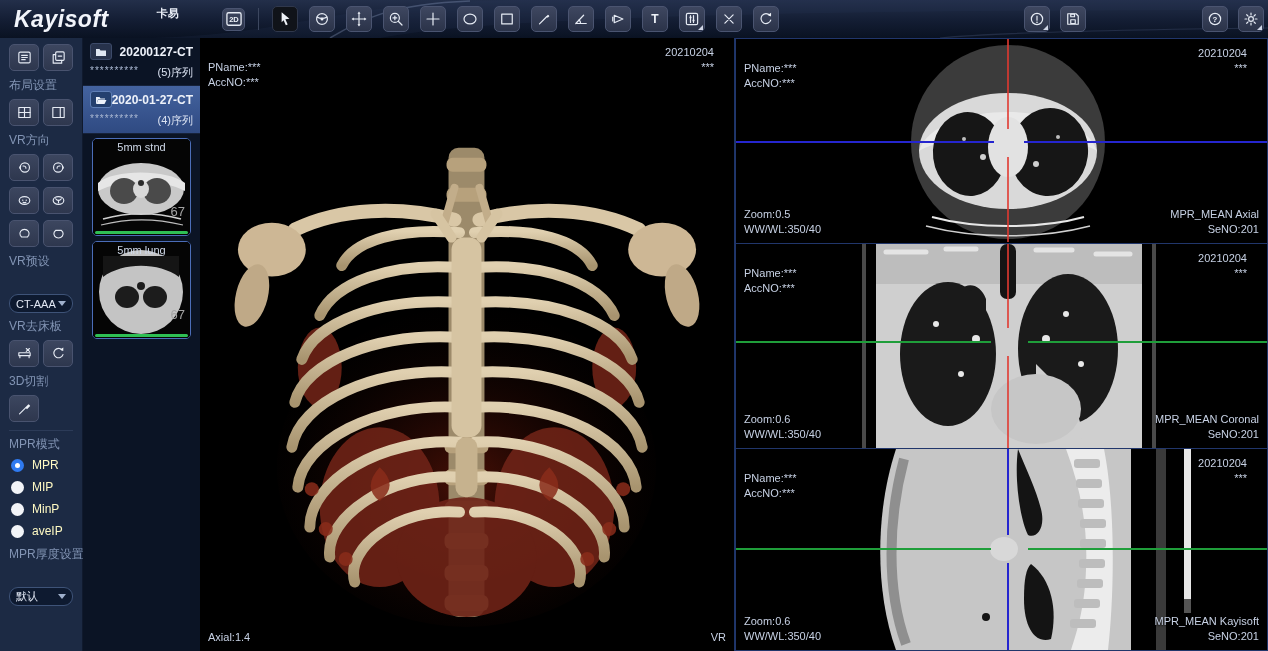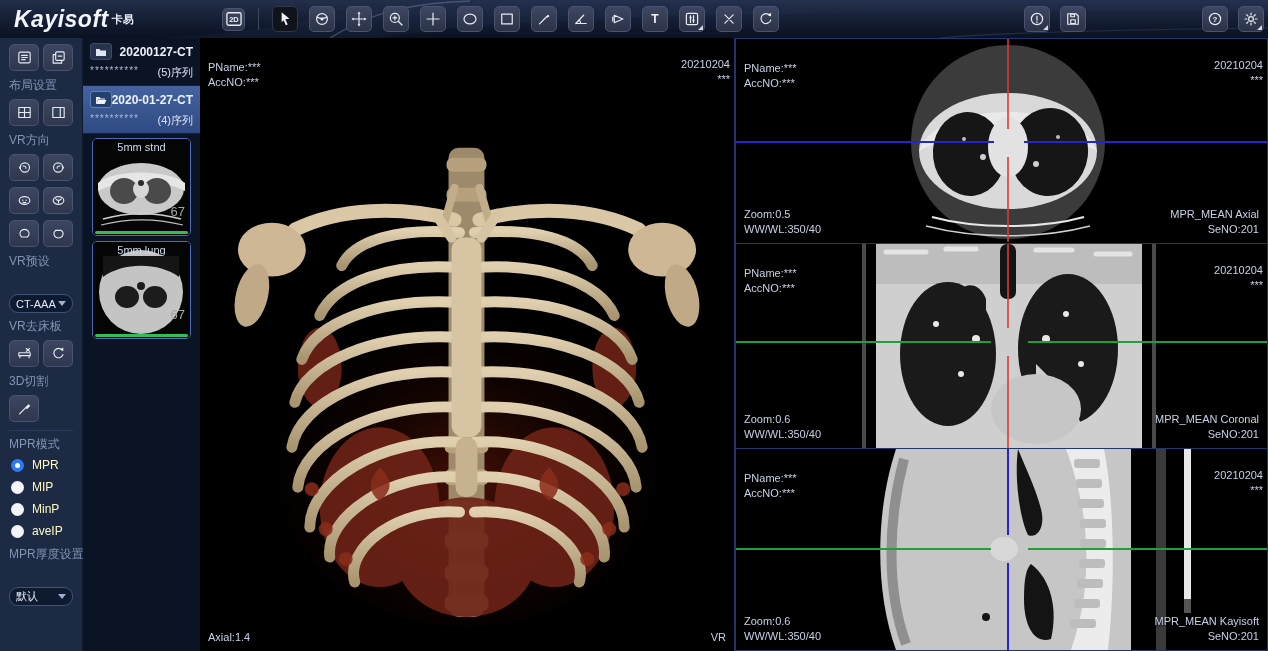--- a/index.html
+++ b/index.html
@@ -4,21 +4,21 @@
 <style>
   * { margin:0; padding:0; box-sizing:border-box; }
   html,body { width:1268px; height:651px; overflow:hidden; background:#000; }
   body { font-family:"Liberation Sans", sans-serif; }
   .app { width:1268px; height:651px; display:flex; flex-direction:column; background:#0a1120; }
 
   
   .topbar { height:38px; flex:0 0 38px; position:relative; display:flex; align-items:center;
             background:linear-gradient(180deg,#232f4a 0%,#131d33 55%,#0a1222 100%); overflow:hidden; }
   .topbar .swoosh { position:absolute; left:0; top:0; width:100%; height:100%; pointer-events:none; opacity:.5; }
-  .logo { display:flex; align-items:center; padding-left:14px; z-index:2; }
+  .logo { display:flex; align-items:flex-start; padding-left:14px; z-index:2;gap:45px; }
   .logo-main { color:#f2f5fb; font-size:23px; font-weight:bold; font-style:italic; letter-spacing:.5px; }
   .logo-cn { color:#e8edf6; font-size:11px; font-weight:bold; margin-left:3px; }
 
   .tool-strip { position:absolute; left:222px; top:0; height:38px; display:flex; align-items:center; gap:11px; z-index:2; }
   .tool-btn { width:26px; height:26px; border-radius:5px; position:relative;
               background:linear-gradient(180deg,#3e4760 0%,#2b3349 100%);
               border:1px solid #4a5470; display:flex; align-items:center; justify-content:center; cursor:pointer; }
   .tool-btn.small { width:23px; height:23px;text-decoration:underline; }
   .tool-btn.active { background:#101319; border-color:#30384c; }
   .tool-btn svg { display:block; }
@@ -78,21 +78,21 @@
   .right-panel { width:533px; flex:0 0 533px; display:flex; flex-direction:column; }
   .mpr { position:relative; background:#000; border:1px solid #21366b; border-bottom:none; overflow:hidden; }
   .mpr:last-child { border-bottom:1px solid #21366b; }
   .mpr-axial { height:205px; flex:0 0 205px; }
   .mpr-coronal { height:205px; flex:0 0 205px; }
   .mpr-sagittal { flex:1; }
   .mpr svg.scene { position:absolute; inset:0; }
 
   .ov { position:absolute; font-size:11px; color:#c7d1e4; line-height:15px; z-index:3; text-shadow:0 1px 2px #000; }
   .ov.tl { left:8px; top:22px; }
-  .ov.tr { right:4px; top:7px; text-align:right;margin-top:12px; }
+  .ov.tr { right:20px; top:7px; text-align:right; }
   .ov.bl { left:8px; bottom:6px; }
   .ov.br { right:8px; bottom:6px; text-align:right; }
 </style>
 </head>
 <body>
 
 <div class="app">
 
   <div class="topbar">
     <svg class="swoosh" viewBox="0 0 1268 38" preserveAspectRatio="none">

